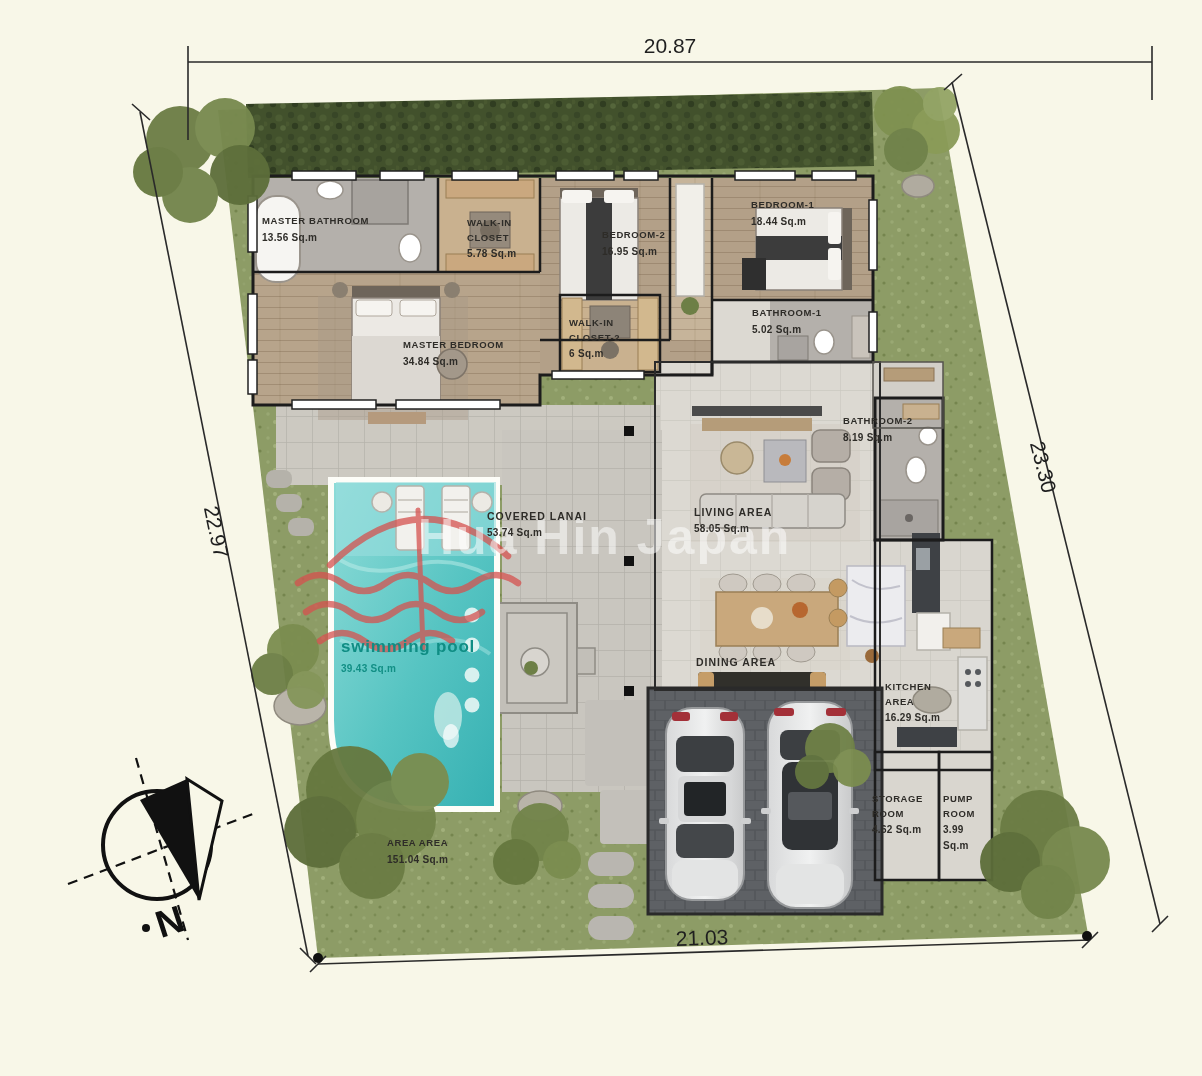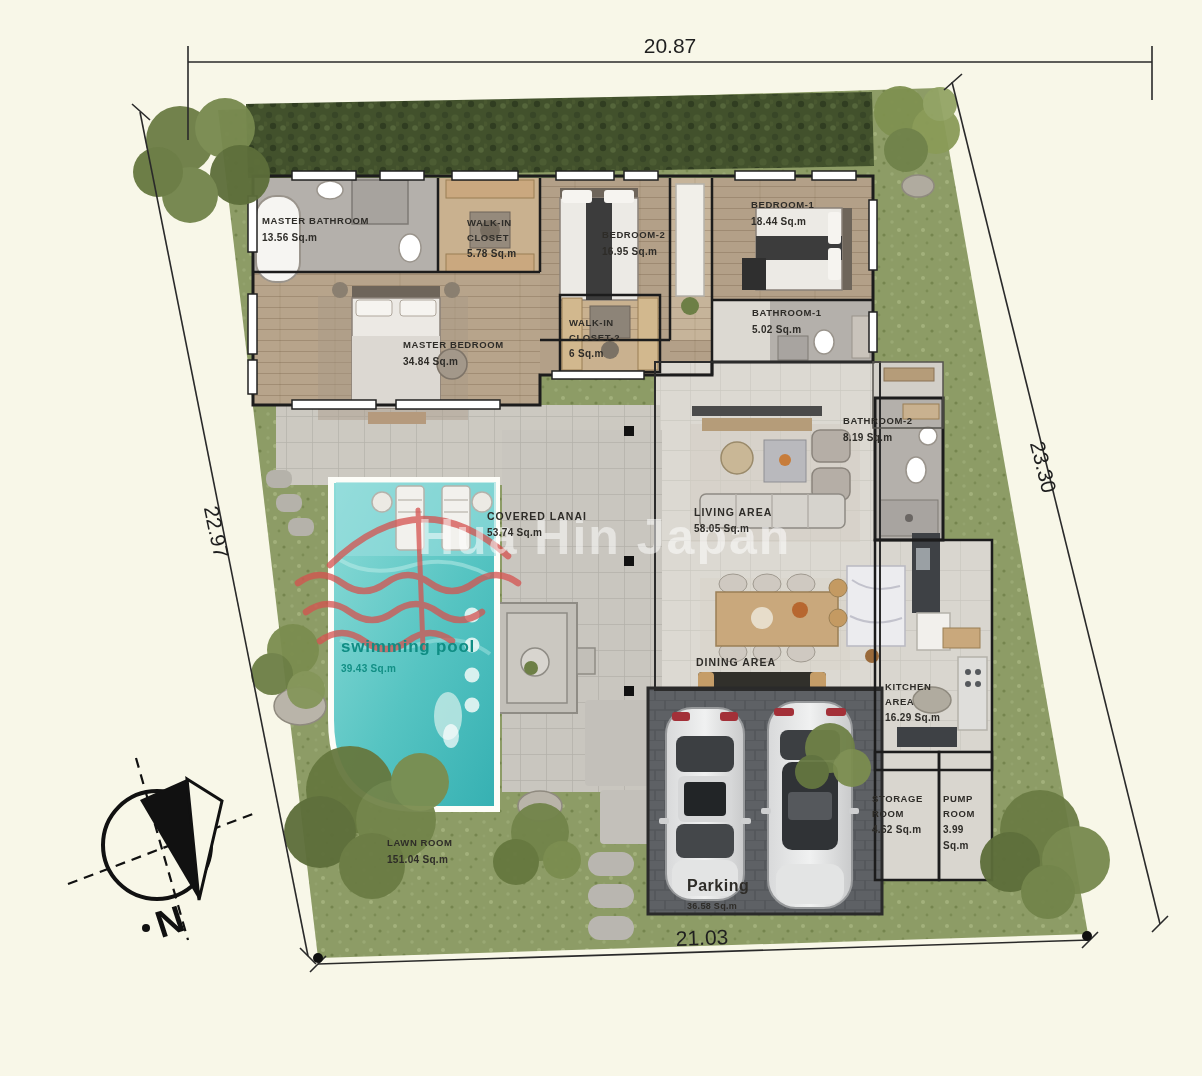--- a/index.html
+++ b/index.html
@@ -447,26 +447,22 @@
 </div>
 <div class="rlabel" style="left:906px;top:792px;width:68px">
   <span class="nm">STORAGE ROOM</span>
   <span class="ar">4.62 Sq.m</span>
 </div>
 <div class="rlabel" style="left:963px;top:792px;width:40px">
   <span class="nm">PUMP ROOM</span>
   <span class="ar">3.99 Sq.m</span>
 </div>
 <div class="rlabel" style="left:452px;top:836px;width:130px">
-  <span class="nm">LAWN ROOM</span>
+  <span class="nm">AREA AREA</span>
   <span class="ar">151.04 Sq.m</span>
-</div>
-<div class="rlabel park" style="left:762px;top:874px;width:150px">
-  <span class="nm">Parking</span>
-  <span class="ar">36.58 Sq.m</span>
 </div>
 
 <div class="dim" style="left:670px;top:46px;transform:translate(-50%,-50%)">20.87</div>
 <div class="dim" style="left:1043px;top:467px;transform:translate(-50%,-50%) rotate(76deg)">23.30</div>
 <div class="dim" style="left:216px;top:532px;transform:translate(-50%,-50%) rotate(78deg)">22.97</div>
 <div class="dim" style="left:702px;top:938px;transform:translate(-50%,-50%) rotate(-2deg)">21.03</div>
 
 <div class="north">N</div>
 
 </div>

